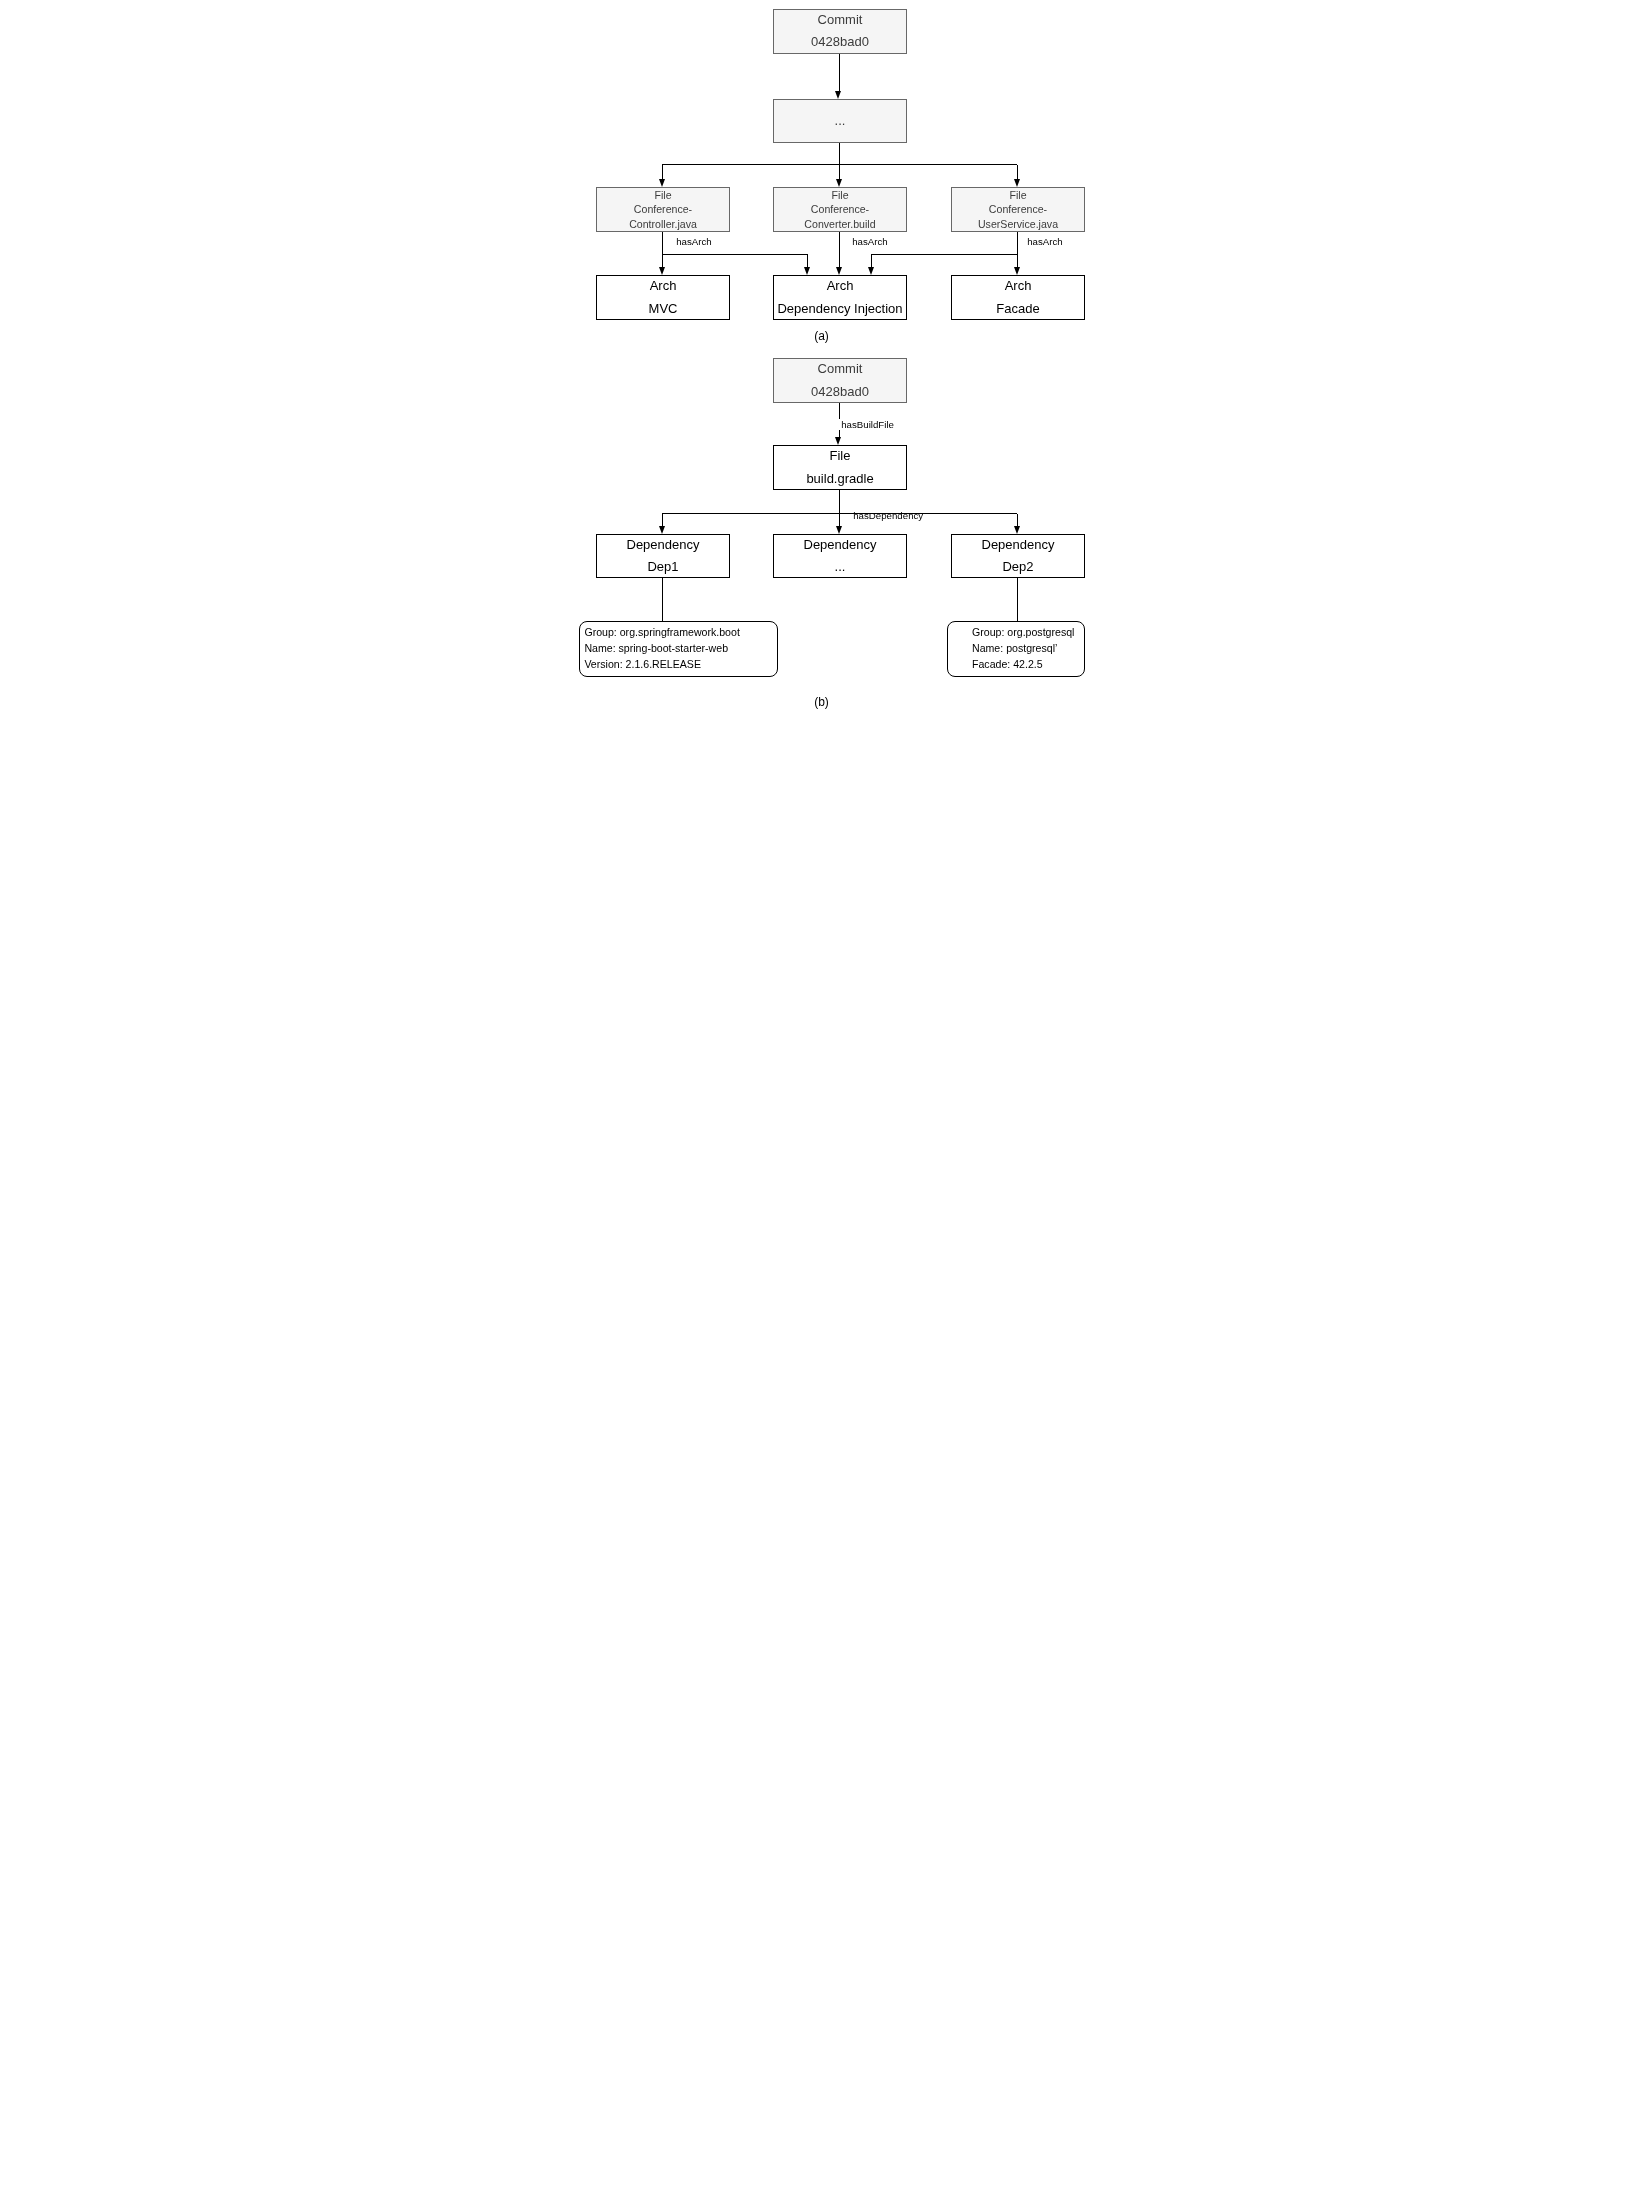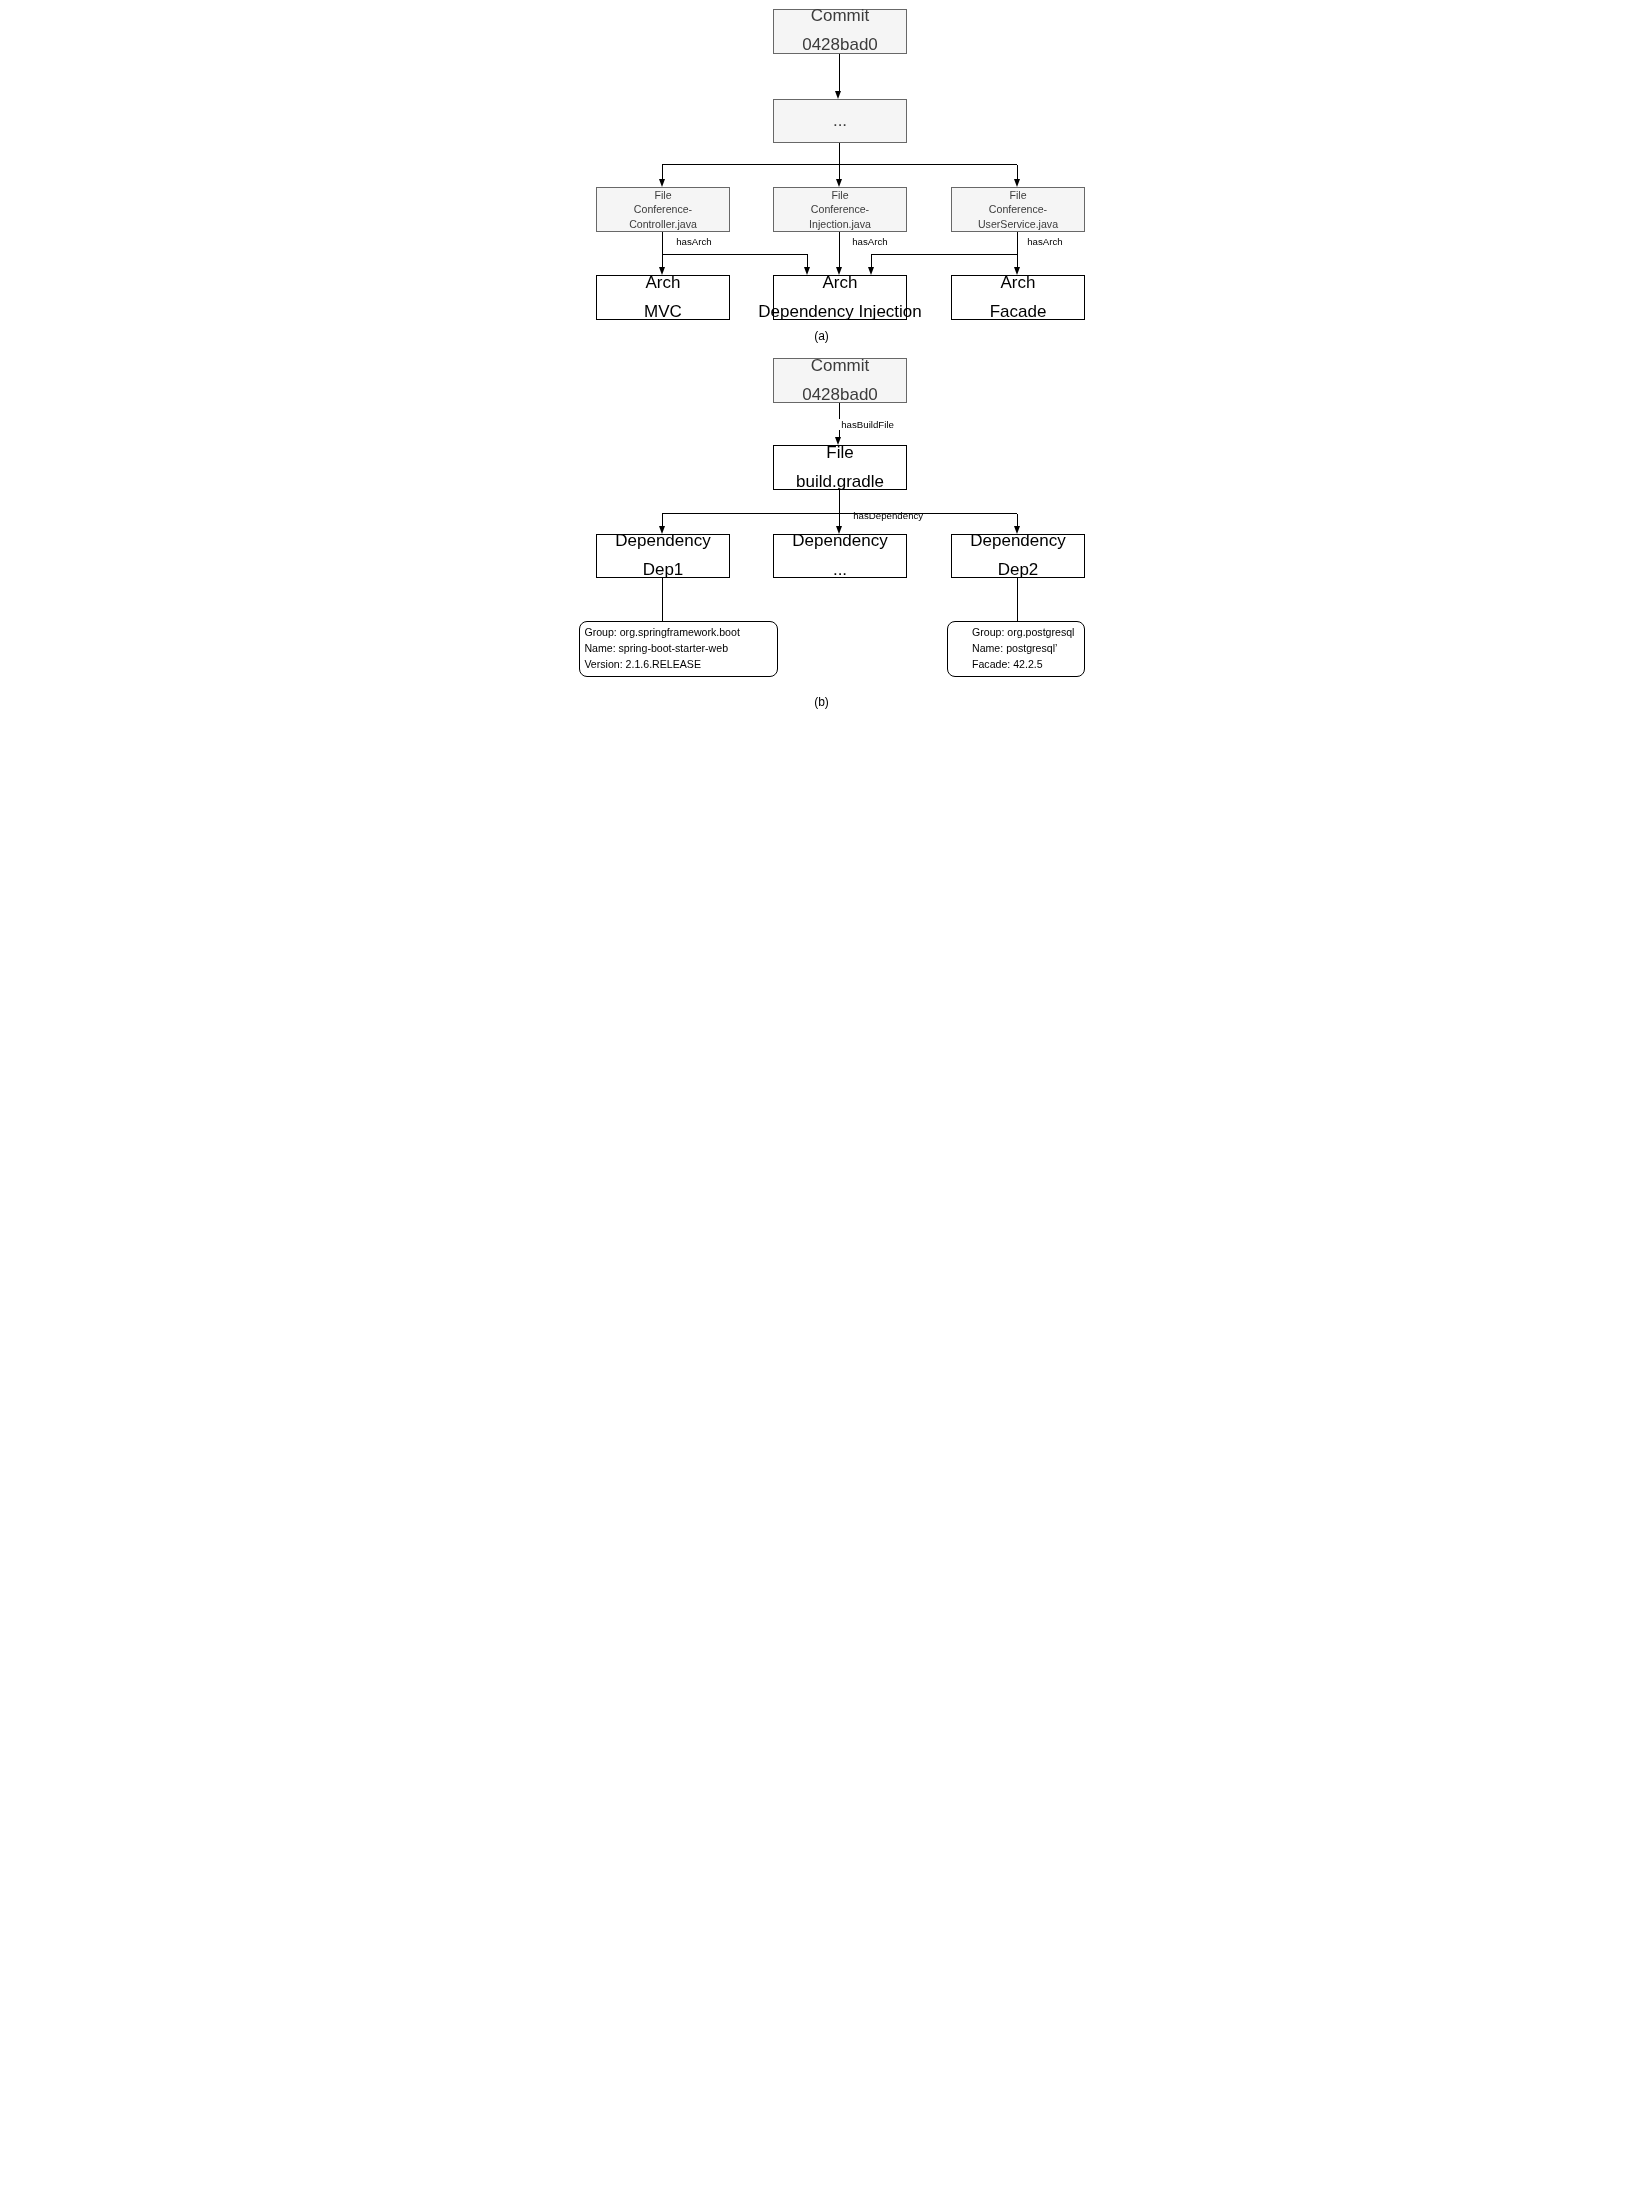--- a/index.html
+++ b/index.html
@@ -12,21 +12,21 @@
     color:#000;
   }
   .node {
     position:absolute; box-sizing:border-box;
     display:flex; flex-direction:column;
     align-items:center; justify-content:center;
     text-align:center; background:#fff;
   }
   .node.gray  { background:#f5f5f5; border:1.3px solid #686868; color:#3c3c3c; }
   .node.black { background:#ffffff; border:1.8px solid #000000; color:#000000; }
-  .n2 span { font-size:17px; line-height:1.7; white-space:nowrap; }
+  .n2 span { font-size:13px; line-height:1.7; white-space:nowrap; }
   .n3 span { font-size:10.6px; line-height:1.35; white-space:nowrap; }
   .node.rounded {
     border:1.3px solid #000; border-radius:8px;
     align-items:flex-start; text-align:left;
     justify-content:center; padding:1.8px 4.4px;
   }
   .node.rounded span { font-size:10.6px; line-height:1.5; white-space:nowrap; }
   .vline { position:absolute; width:0.9px;  background:#000; }
   .hline { position:absolute; height:0.9px; background:#000; }
   .arrow {
@@ -72,21 +72,21 @@
   <div class="arrow" style="left:457px;top:179px;"></div>
 
   <div class="node gray n3" style="left:39px;top:187px;width:134px;height:45px;">
     <span>File</span>
     <span>Conference-</span>
     <span>Controller.java</span>
   </div>
   <div class="node gray n3" style="left:216px;top:187px;width:134px;height:45px;">
     <span>File</span>
     <span>Conference-</span>
-    <span>Injection.java</span>
+    <span>Converter.build</span>
   </div>
   <div class="node gray n3" style="left:394px;top:187px;width:134px;height:45px;">
     <span>File</span>
     <span>Conference-</span>
     <span>UserService.java</span>
   </div>
 
   <div class="edge-label" style="left:117px;top:236px;">hasArch</div>
   <div class="edge-label" style="left:293px;top:236px;">hasArch</div>
   <div class="edge-label" style="left:468px;top:236px;">hasArch</div>

